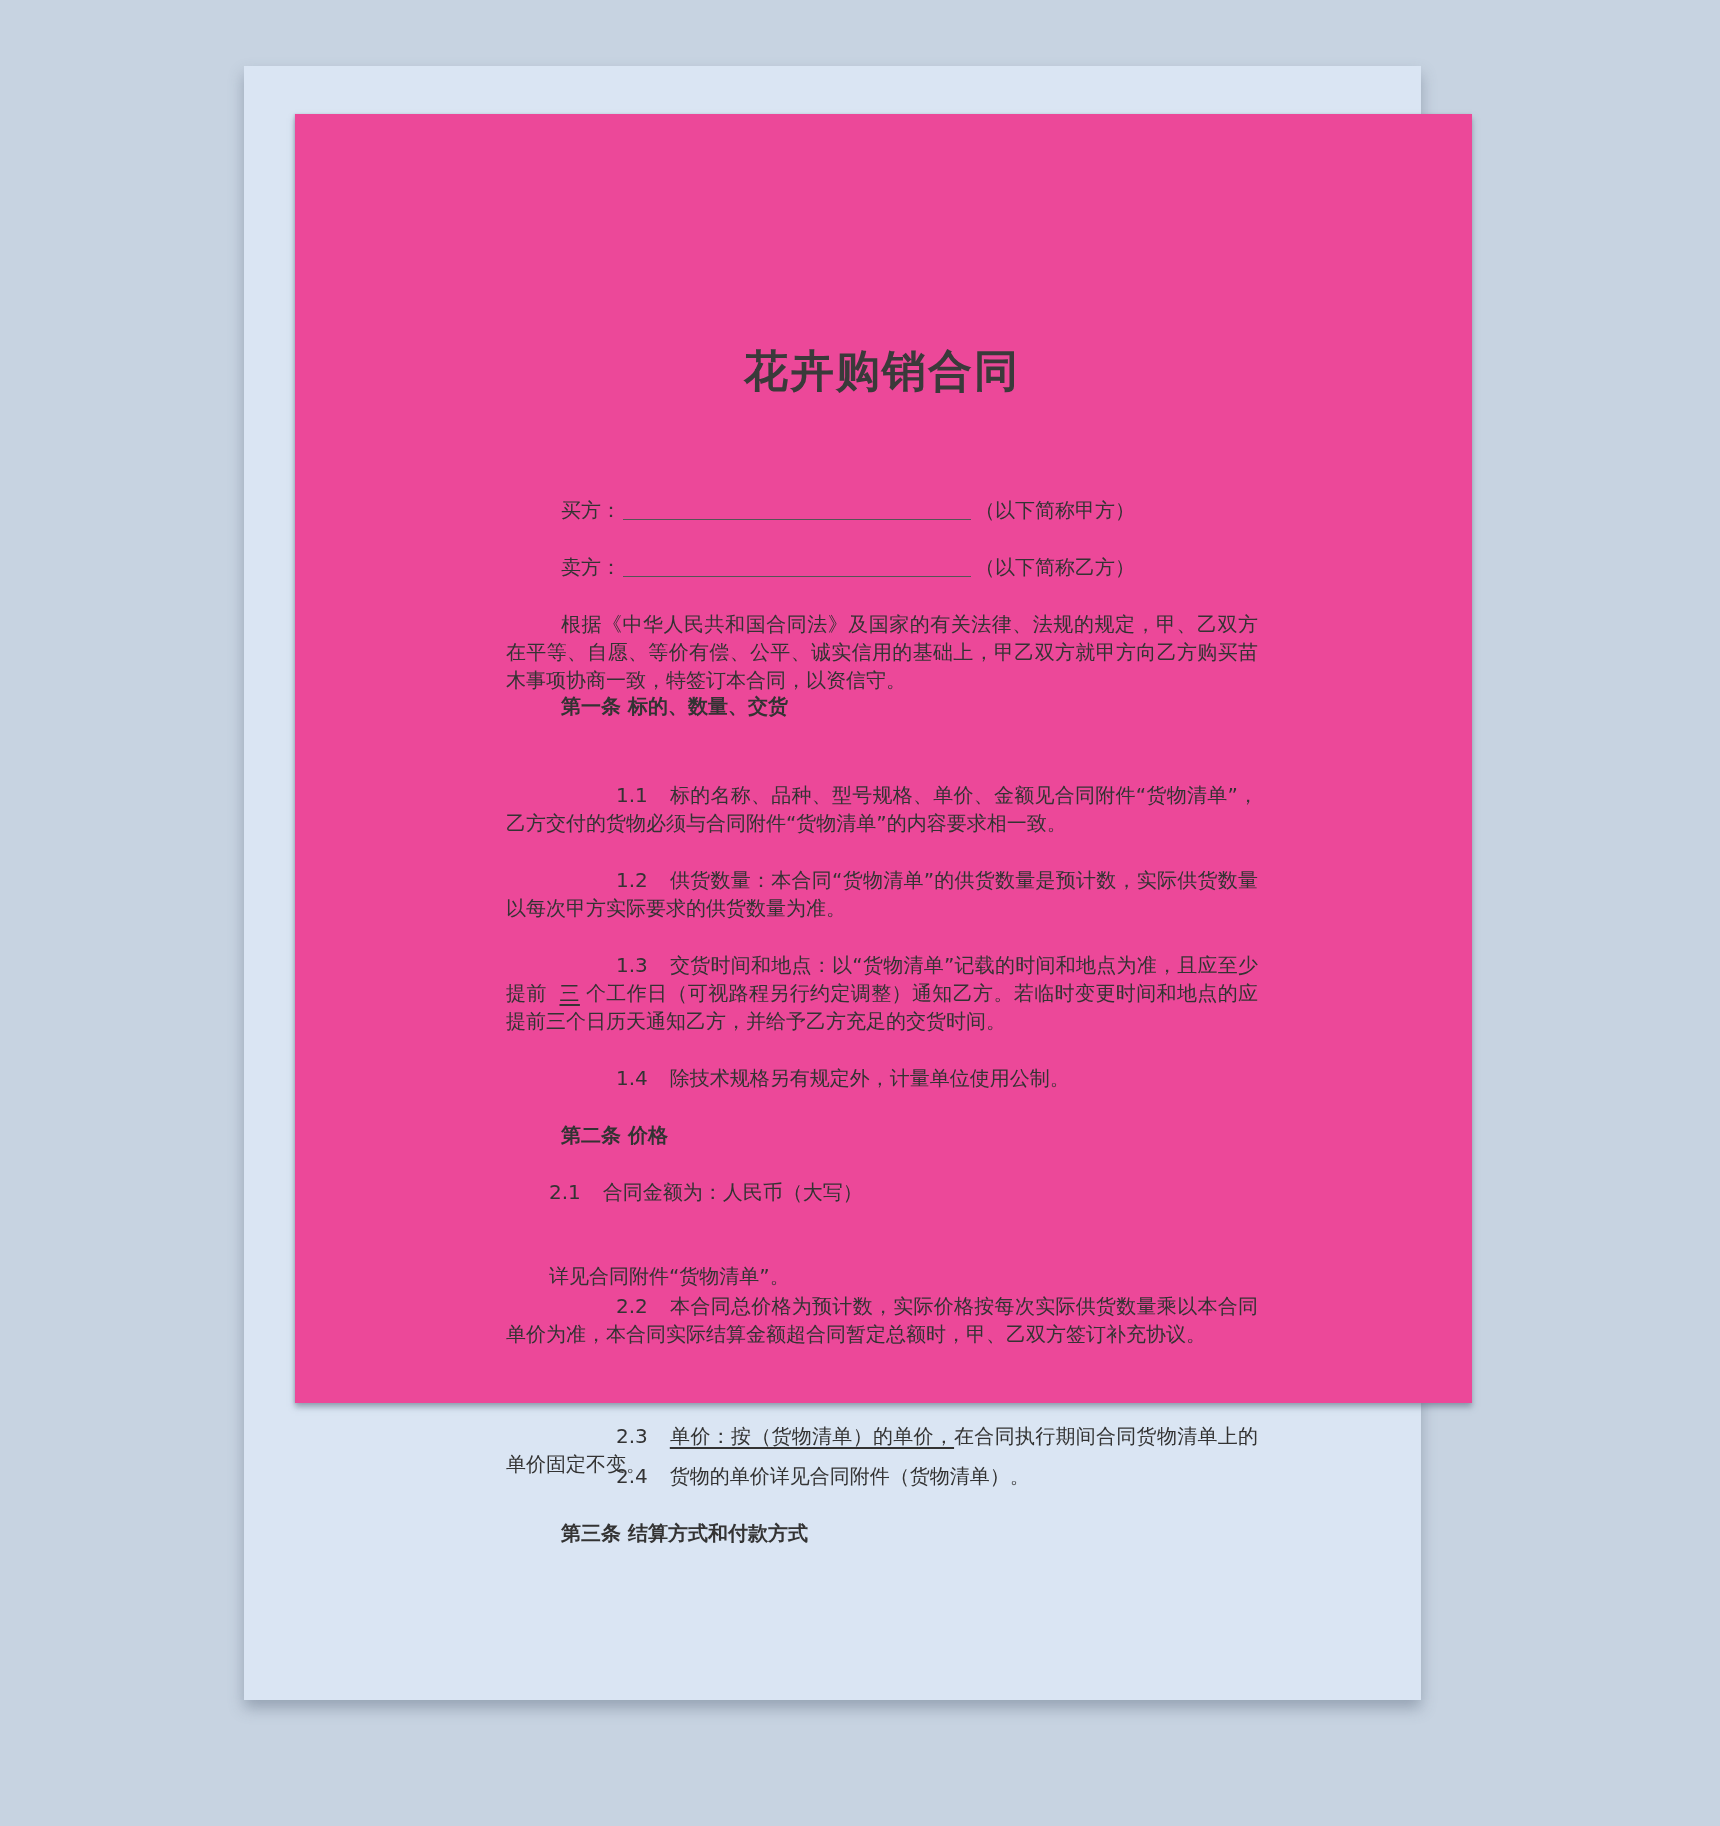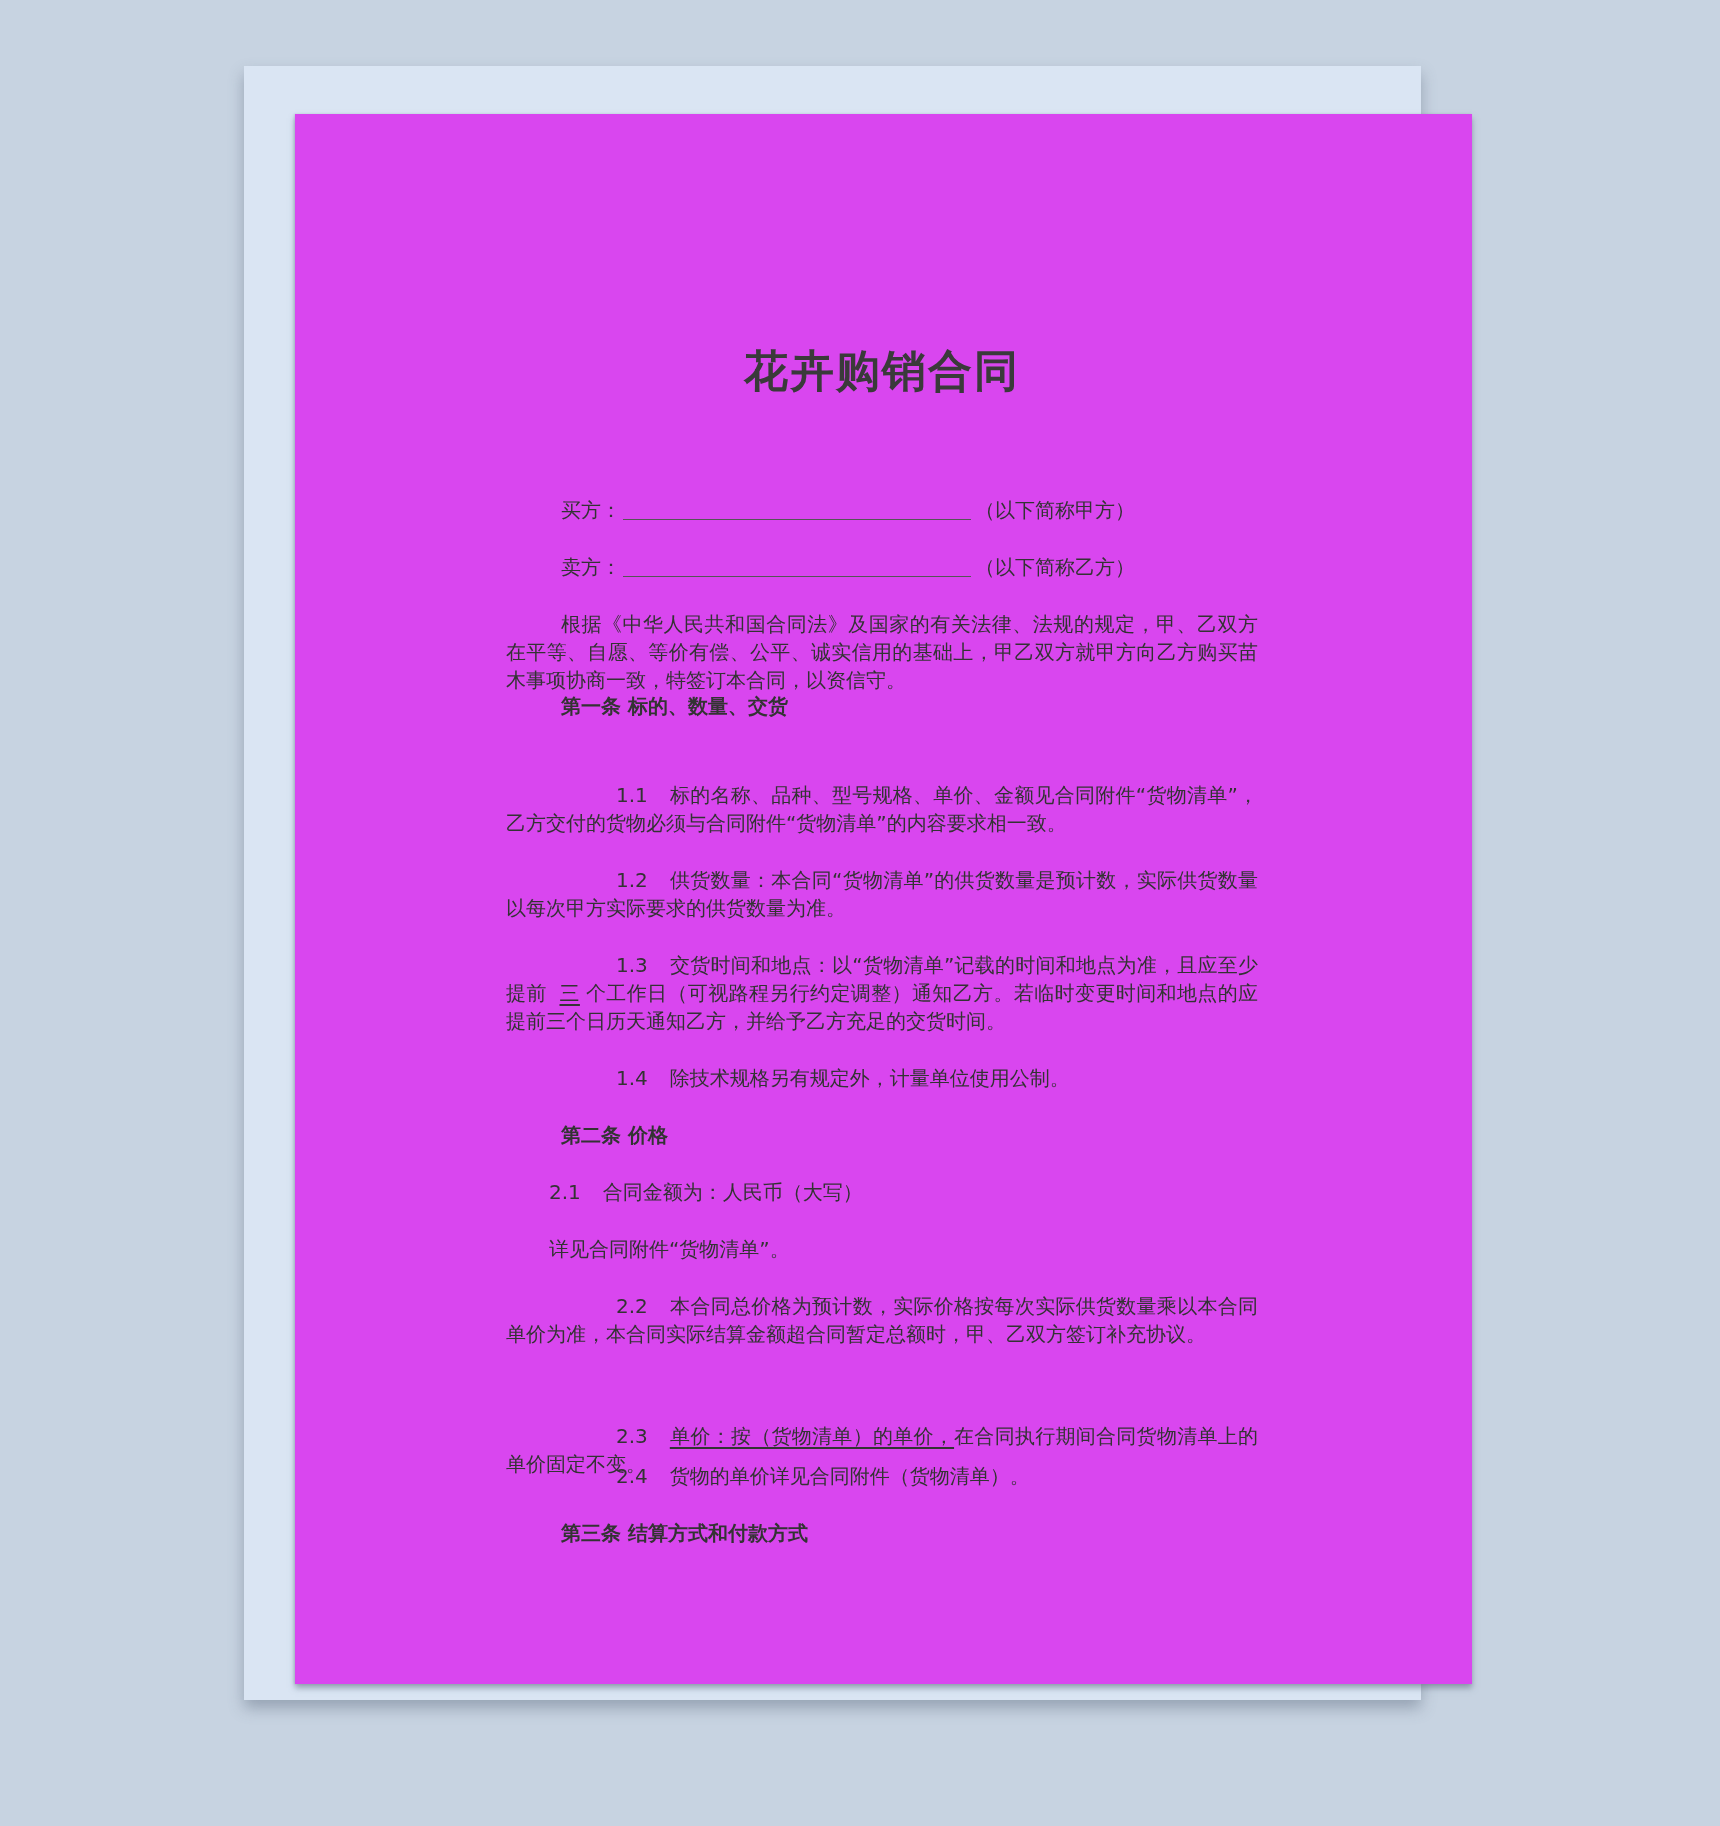--- a/index.html
+++ b/index.html
@@ -11,22 +11,22 @@
     color: #333333;
   }
   .page-back {
     position: absolute; left: 244px; top: 66px;
     width: 1177px; height: 1634px;
     background: #dae5f3;
     box-shadow: 0 8px 14px rgba(90,105,125,0.45);
   }
   .page-front {
     position: absolute; left: 295px; top: 114px;
-    width: 1177px; height: 1570px;
-    background: #d946ef;
+    width: 1177px; height: 1289px;
+    background: #ec4899;
     box-shadow: 0 4px 6px rgba(90,105,125,0.55), -1px 0 2px rgba(120,135,160,0.25);
   }
   .content {
     position: absolute; left: 211px; top: 0; width: 752px;
   }
   .title {
     position: absolute; left: 0; width: 752px; top: 228px;
     text-align: center; font-size: 44px; font-weight: bold;
     letter-spacing: 2px; color: #3a3a3a;
   }
@@ -89,21 +89,21 @@
     <div class="para indent" style="top:950px;">
       <span class="num">1.4</span><span>除技术规格另有规定外，计量单位使用公制。</span>
     </div>
 
     <div class="para heading" style="top:1007px;">第二条  价格</div>
 
     <div class="para sub-indent" style="top:1064px;">
       <span class="num">2.1</span><span>合同金额为：人民币（大写）</span>
     </div>
 
-    <div class="para sub-indent" style="top:1121px;">详见合同附件“货物清单”。</div>
+    <div class="para sub-indent" style="top:1148px;">详见合同附件“货物清单”。</div>
 
     <div class="para indent" style="top:1178px;">
       <span class="num">2.2</span><span>本合同总价格为预计数，实际价格按每次实际供货数量乘以本合同单价为准，本合同实际结算金额超合同暂定总额时，甲、乙双方签订补充协议。</span>
     </div>
 
     <div class="para indent" style="top:1308px;">
       <span class="num">2.3</span><span class="u">单价：按（货物清单）的单价，</span><span>在合同执行期间合同货物清单上的单价固定不变。</span>
     </div>
 
     <div class="para indent" style="top:1348px;">

